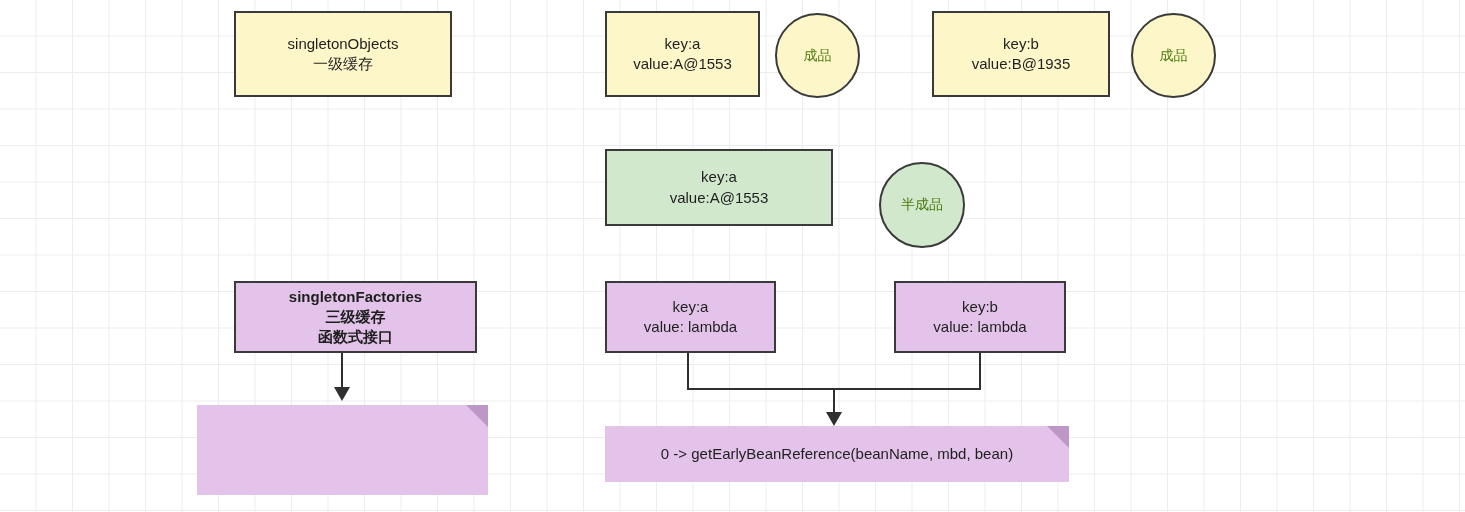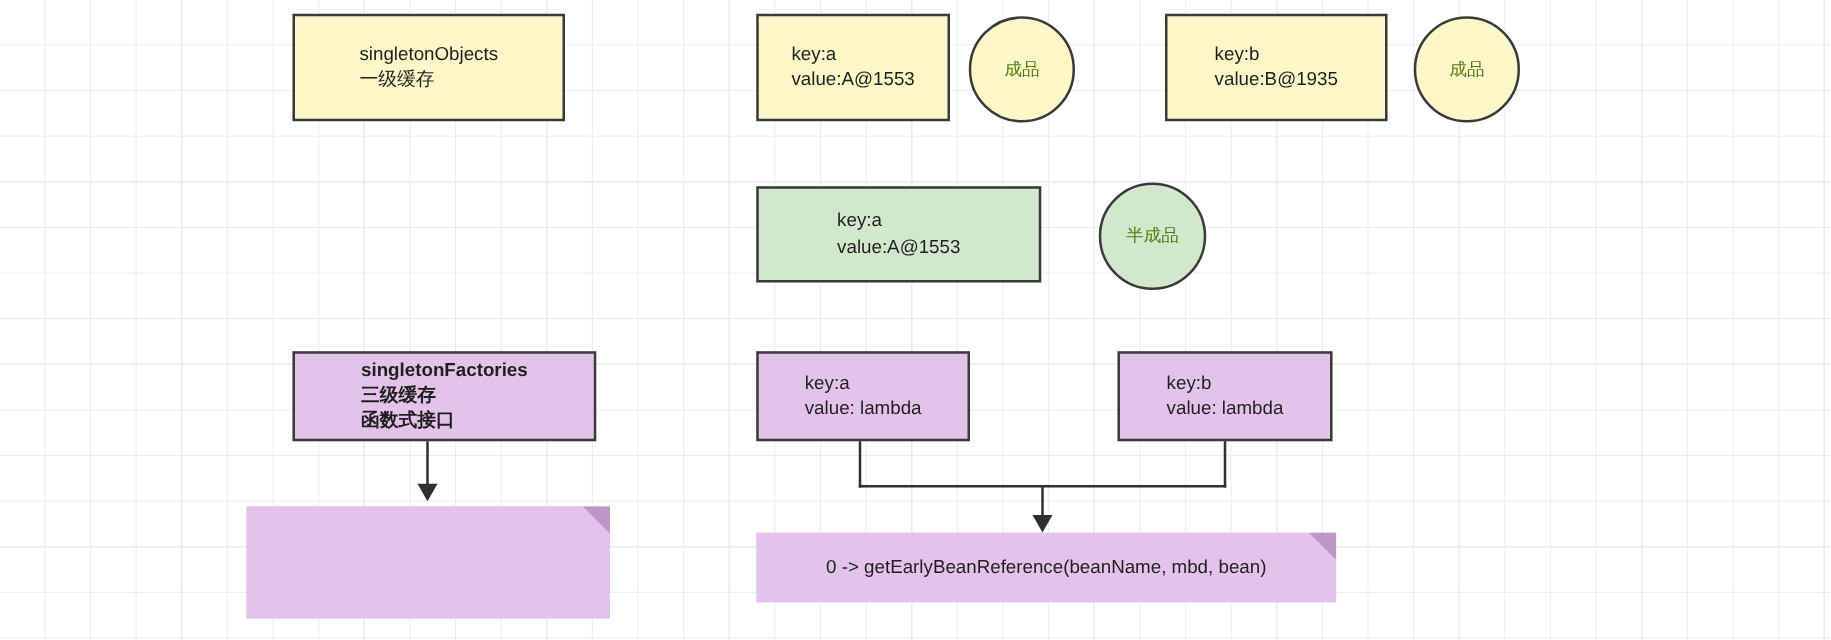--- a/index.html
+++ b/index.html
@@ -24,20 +24,21 @@
   }
 
   .node {
     position: absolute;
     box-sizing: border-box;
     border: 2px solid #3a3a3a;
     display: flex;
     flex-direction: column;
     align-items: center;
     justify-content: center;
+    text-align: center;
     color: #1f1f1f;
     font-size: 15px;
     line-height: 1.35;
     white-space: pre-line;
   }
 
   .node.yellow { background: #fdf6c8; }
   .node.green  { background: #d2e8cd; }
   .node.purple { background: #e3c3e9; }
 
@@ -115,21 +116,21 @@
 
   <div class="node yellow" style="left:932px; top:11px; width:178px; height:86px;">key:b
 value:B@1935</div>
 
   <div class="circle yellow" style="left:1131px; top:13px; width:85px; height:85px;">成品</div>
 
 
   <div class="node green" style="left:605px; top:149px; width:228px; height:77px;">key:a
 value:A@1553</div>
 
-  <div class="circle green" style="left:879px; top:146px; width:86px; height:86px;">半成品</div>
+  <div class="circle green" style="left:879px; top:162px; width:86px; height:86px;">半成品</div>
 
   <div class="node purple" style="left:234px; top:281px; width:243px; height:72px;font-weight:bold;">singletonFactories
 三级缓存
 函数式接口</div>
 
   <div class="node purple" style="left:605px; top:281px; width:171px; height:72px;">key:a
 value: lambda</div>
 
   <div class="node purple" style="left:894px; top:281px; width:172px; height:72px;">key:b
 value: lambda</div>

